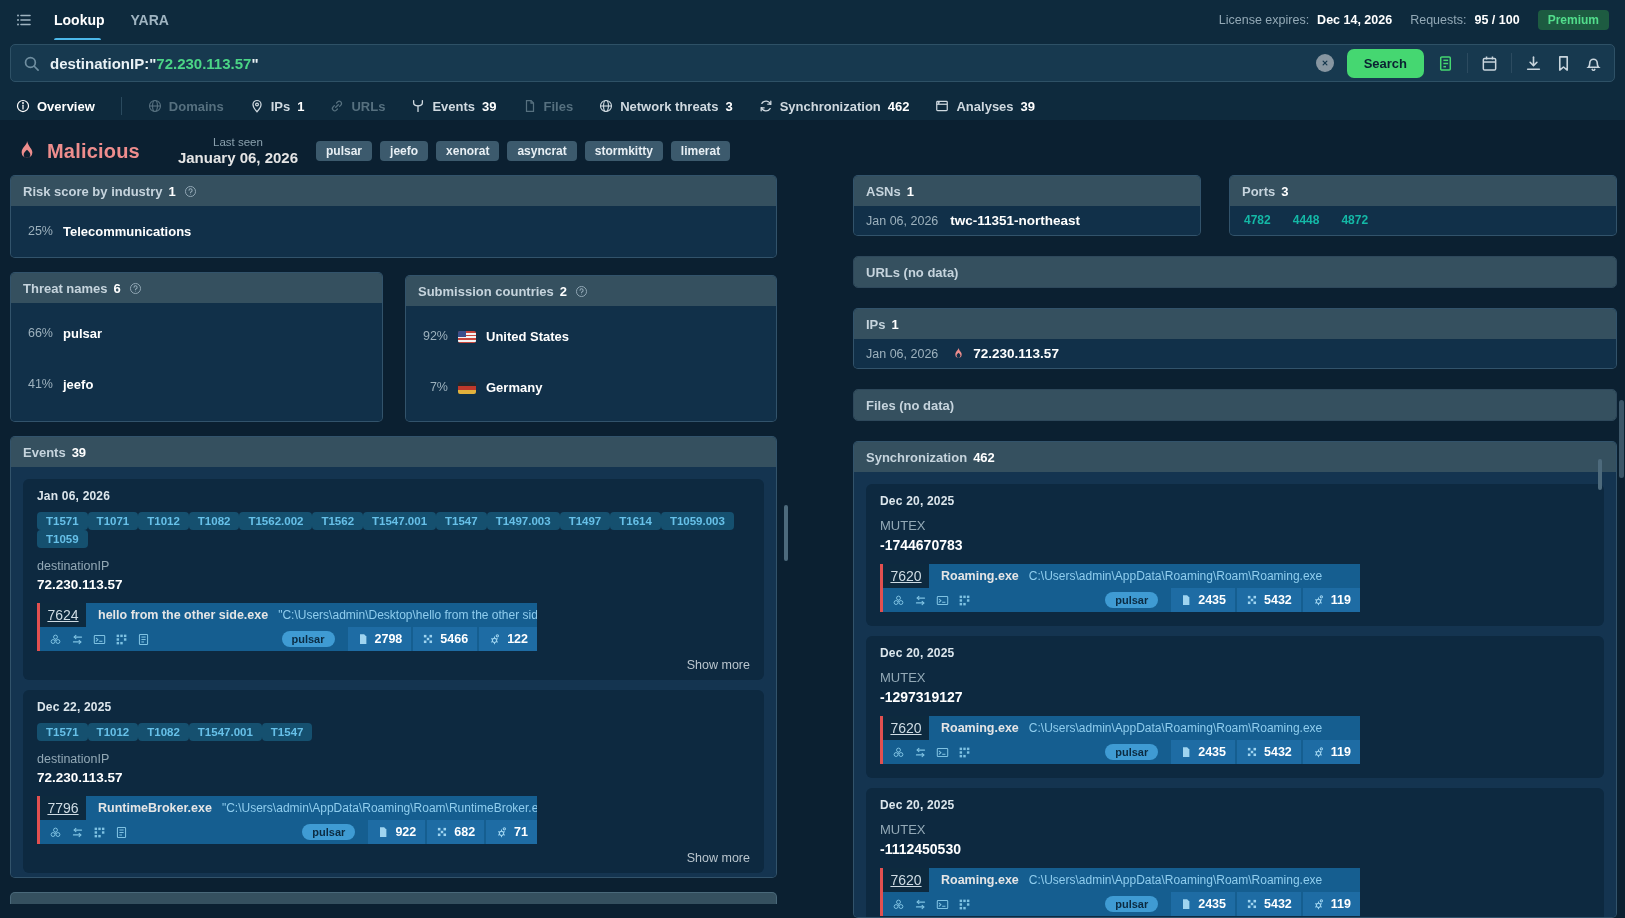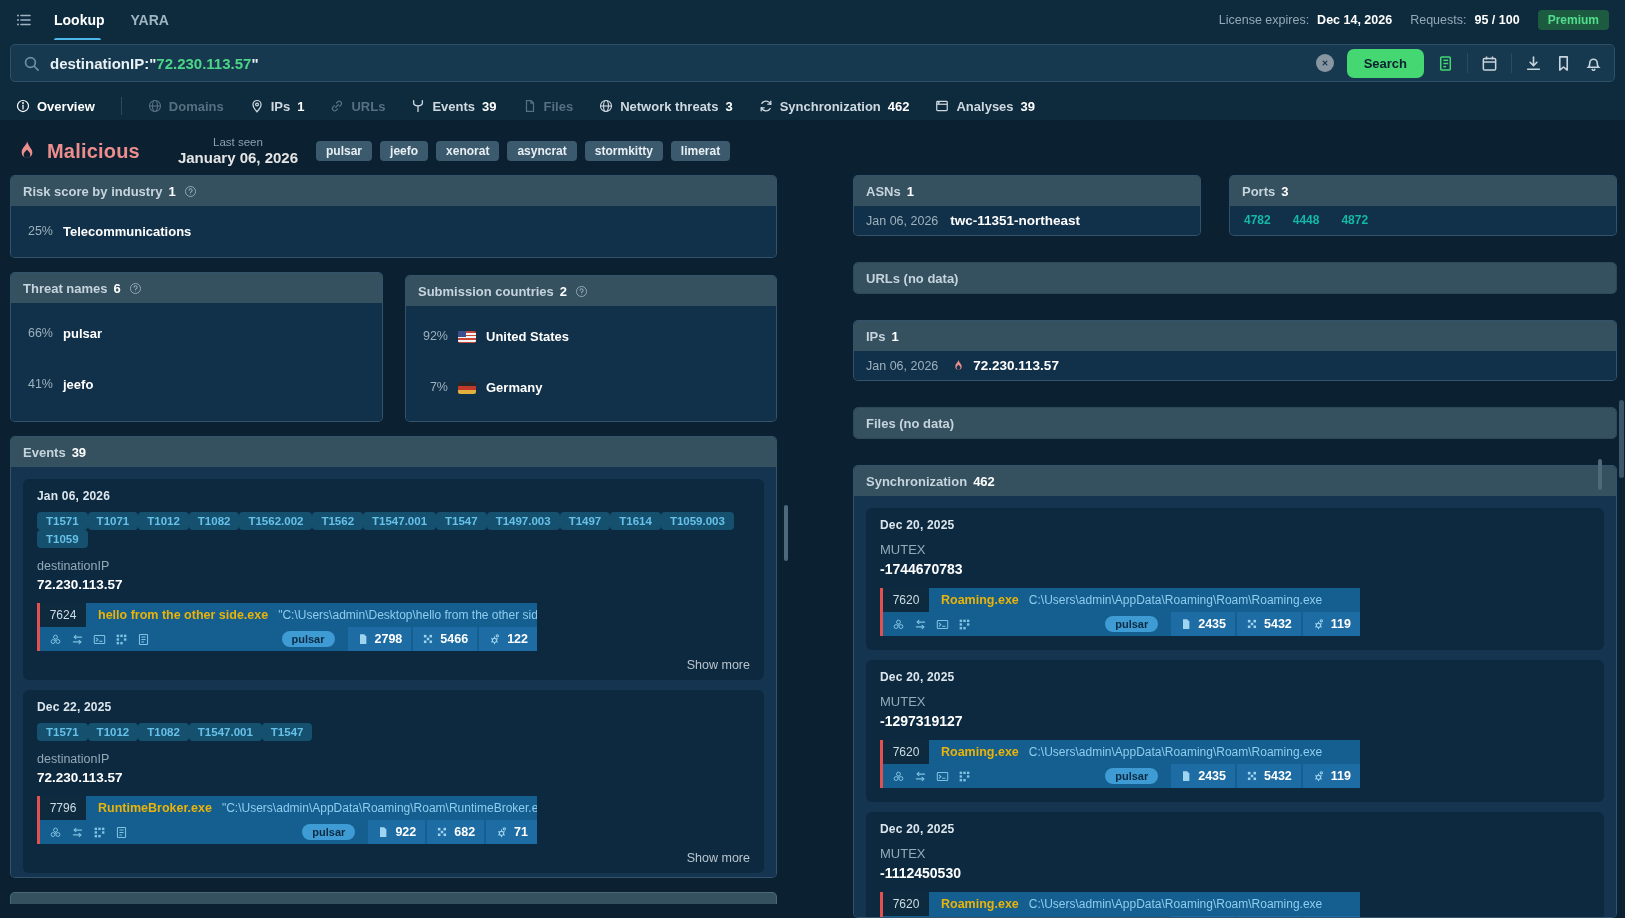--- a/index.html
+++ b/index.html
@@ -48,21 +48,21 @@
   .verdict-row { display:flex; align-items:center; margin:10px 16px 0; height:42px;text-align:center; }
   .verdict { display:flex; align-items:center; gap:9px; color:#ee8d8d; font-size:20px; font-weight:bold; letter-spacing:.2px; }
   .lastseen { margin-left:38px; }
   .lastseen .l1 { font-size:11.5px; color:#8aa0ad; }
   .lastseen .l2 { font-size:15px; font-weight:bold; color:#e5e5e5; margin-top:1px; }
   .vtags { margin-left:18px; display:flex; gap:8px; }
   .vtag { background:#3c5a6d; color:#e8eff4; font-size:12px; font-weight:bold; padding:3px 10px; border-radius:4px; cursor:pointer; }
 
   .cols { position:absolute; top:55px; left:10px; right:8px; bottom:0; display:flex; }
   .col-l { width:767px; display:flex; flex-direction:column; gap:14px; }
-  .col-r { margin-left:36px; width:804px; display:flex; flex-direction:column; gap:26px;padding-left:40px; }
+  .col-r { margin-left:36px; width:804px; display:flex; flex-direction:column; gap:20px;padding-left:40px; }
 
   .card { border:1px solid rgba(120,160,180,.32); border-radius:5px; overflow:hidden; background:#113049; }
   .ch { height:30px; background:#35505f; display:flex; align-items:center; gap:6px; padding:0 12px; font-size:13px; font-weight:600; color:#c6d4dd; }
   .ch .cnt { color:#fff; font-weight:bold; }
   .ch .help { color:#93a9b6; margin-left:2px; display:flex; }
   .card.headonly { background:transparent; }
   .cb { background:#113049; }
 
   .pr-row { display:flex; align-items:center; gap:10px; padding:16px 12px; line-height:19px; }
   .pct { width:30px; text-align:right; color:#9db1bd; font-size:12.5px; }
@@ -87,22 +87,22 @@
   .mitre-row { display:flex; flex-wrap:wrap; gap:0; margin-top:9px; }
   .mitre { background:#15506f; color:#67c0e8; font-size:11.5px; font-weight:bold; padding:3px 9px; border-radius:4px; cursor:pointer; }
   .f-label { color:#93a9b6; font-size:12.5px; margin-top:11px; }
   .f-value { color:#fff; font-weight:bold; font-size:13.5px; margin-top:4px; }
   .mutex-label { color:#93a9b6; font-size:13px; margin-top:10px; }
   .mutex-value { color:#fff; font-weight:bold; font-size:14px; margin-top:4px; }
 
   .proc { position:relative; margin-top:11px; width:500px; background:#155e90; border-left:3px solid #e25050; cursor:pointer; }
   .proc.w480 { width:480px; }
   .proc-l1 { height:24px; display:flex; align-items:center; }
-  .pid { background:#0d2a3f; color:#cfdce4; font-size:12px; height:24px; min-width:46px; display:flex; align-items:center; justify-content:center; flex:none; }
-  .pname { color:#eab308; font-weight:bold; font-size:12.5px; margin:0 10px 0 12px; white-space:nowrap; }
+  .pid { background:#0d2a3f; color:#cfdce4; font-size:14px; height:24px; min-width:46px; display:flex; align-items:center; justify-content:center; flex:none;text-decoration:underline; }
+  .pname { color:#e5e5e5; font-weight:bold; font-size:12.5px; margin:0 10px 0 12px; white-space:nowrap; }
   .ppath { color:#8fcdee; font-size:12px; white-space:nowrap; overflow:hidden; }
   .proc-l2 { height:24px; display:flex; align-items:center; padding-left:9px; }
   .picons { display:flex; gap:9px; color:#7fc2e2; align-items:center; }
   .ptag { margin-left:auto; margin-right:11px; background:#3f9bd3; color:#0b2b42; font-size:11px; font-weight:bold; padding:2px 10px; border-radius:9px; }
   .pcount { background:#1e6ca4; height:24px; display:flex; align-items:center; gap:6px; padding:0 9px; margin-left:2px; color:#9fd4f0; }
   .pcount b { color:#fff; font-size:12.5px; }
   .show-more { align-self:flex-end; color:#b9c5cd; font-size:12.5px; margin-top:7px; cursor:pointer; }
 
   .partial-card { height:12px; background:#35505f; border:1px solid rgba(120,160,180,.32); border-bottom:none; border-radius:5px 5px 0 0; }
 

